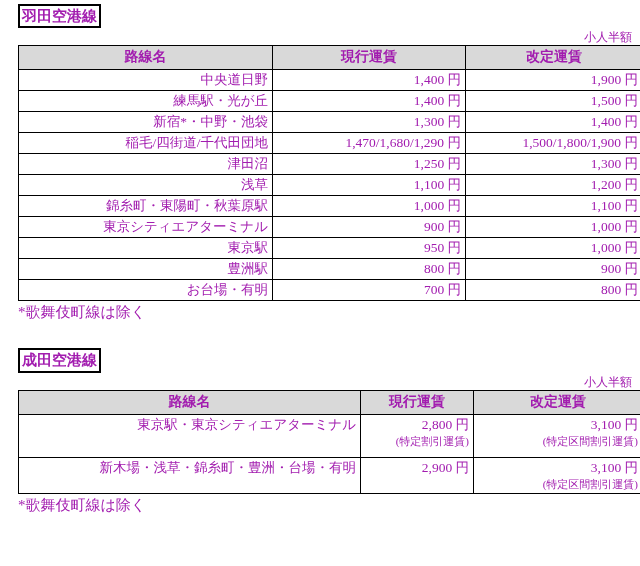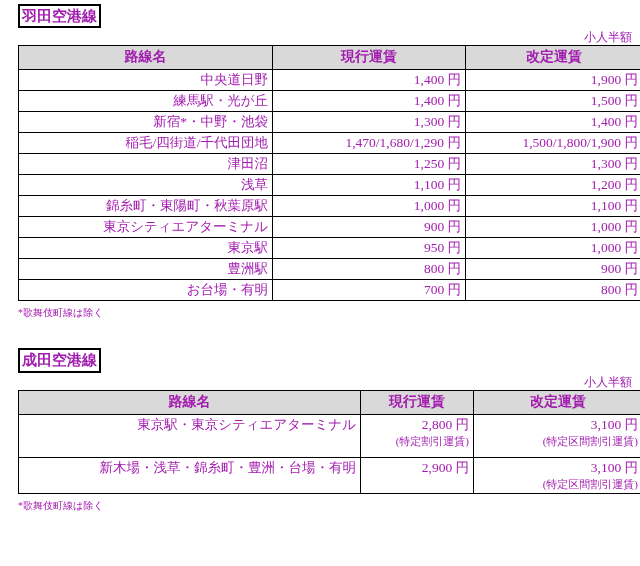--- a/index.html
+++ b/index.html
@@ -54,21 +54,21 @@
   .t2 tr.r1 { height:62px; }
   .t2 tr.r2 { height:43px; }
   .t2 tr.r3 { height:36px; }
   .t2 td.vmid { vertical-align:middle; }
   .fare-note {
     font-size:11px;
     line-height:14px;
     white-space:nowrap;
   }
   .footnote {
-    font-size:10px;
+    font-size:15px;
     line-height:15px;
     margin-top:4px;
   }
   .section-narita { margin-top:28px; }
 </style>
 </head>
 <body>
 
 <div class="doc">
 

